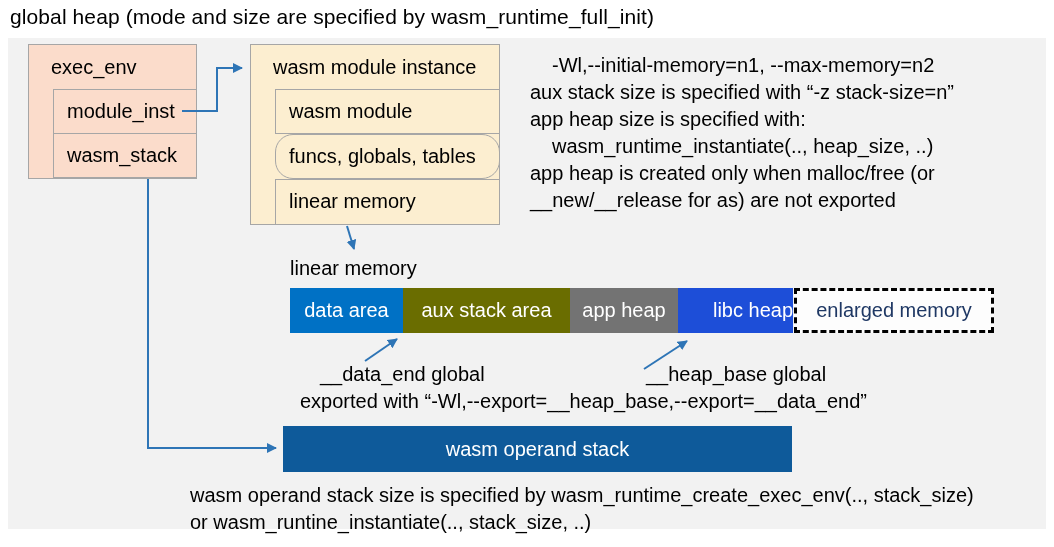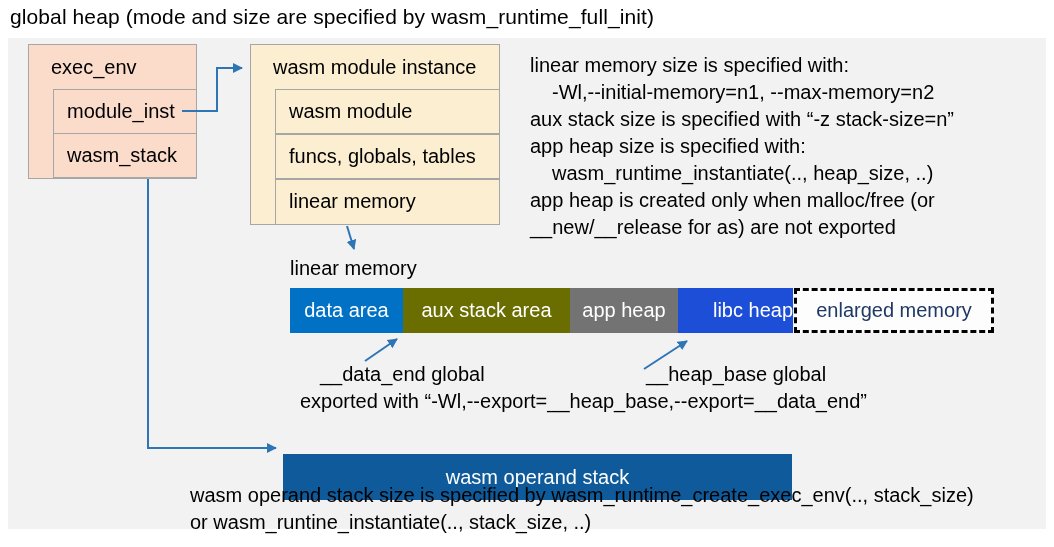--- a/index.html
+++ b/index.html
@@ -25,21 +25,21 @@
   .exec { left: 20px; top: 6px; width: 169px; height: 135px; background: #FBDCCB; }
   .inst { left: 242px; top: 6px; width: 250px; height: 181px; background: #FCEED0; }
   .structbox .hdr { height: 45px; line-height: 45px; padding-left: 22px; }
   .structrow {
     position: absolute; left: 24px; right: -1px; height: 45px;
     line-height: 43px; padding-left: 13px;
     border: 1px solid #A6A6A6;
     background: inherit;
   }
   .exec .r0 { top: 44px; } .exec .r1 { top: 88px; }
-  .inst .r0 { top: 44px; } .inst .r1 { top: 89px; } .inst .r2 { top: 134px; height: 46px; }
+  .inst .r0 { top: 44px; } .inst .r1 { top: 89px; border-radius: 18px; } .inst .r2 { top: 134px; height: 46px; }
   
   .notes {
     position: absolute; left: 522px; top: 14px; width: 516px;
     font-size: 20px; line-height: 27px;
   }
   .notes .indent { padding-left: 22px; }
   
   .lm-label { position: absolute; left: 282px; top: 219px; font-size: 20px; }
   .lm-bar { position: absolute; left: 282px; top: 250px; height: 45px; display: flex; }
   .seg {
@@ -51,21 +51,21 @@
   .seg-4 { width: 200px; border: 3px dashed #000; margin-left: 1px; }
   
   .ann { position: absolute; font-size: 20px; white-space: nowrap; }
   .ann-dataend  { left: 312px; top: 325px; }
   .ann-heapbase { left: 638px; top: 325px; }
   .ann-export   { left: 292px; top: 352px; }
   
   .opstack {
     position: absolute; left: 275px; top: 388px; width: 509px; height: 46px;
     color: #fff; font-size: 20px;
-    display: flex; align-items: center; justify-content: center; margin-top: 28px;
+    display: flex; align-items: center; justify-content: center;
   }
   
   .footer {
     position: absolute; left: 182px; top: 444px;
     font-size: 20px; line-height: 27px; white-space: nowrap;
   }
   
   .connectors { position: absolute; left: 0; top: 0; width: 1038px; height: 491px; pointer-events: none; }
 </style>
 </head>
@@ -82,21 +82,20 @@
   </div>
 
   <div class="structbox inst">
     <div class="hdr">wasm module instance</div>
     <div class="structrow r0">wasm module</div>
     <div class="structrow r1">funcs, globals, tables</div>
     <div class="structrow r2">linear memory</div>
   </div>
 
   <div class="notes">
-    <div>linear memory size is specified with:</div>
     <div class="indent">-Wl,--initial-memory=n1, --max-memory=n2</div>
     <div>aux stack size is specified with “-z stack-size=n”</div>
     <div>app heap size is specified with:</div>
     <div class="indent">wasm_runtime_instantiate(.., heap_size, ..)</div>
     <div>app heap is created only when malloc/free (or</div>
     <div>__new/__release for as) are not exported</div>
   </div>
 
   <div class="lm-label">linear memory</div>
 

